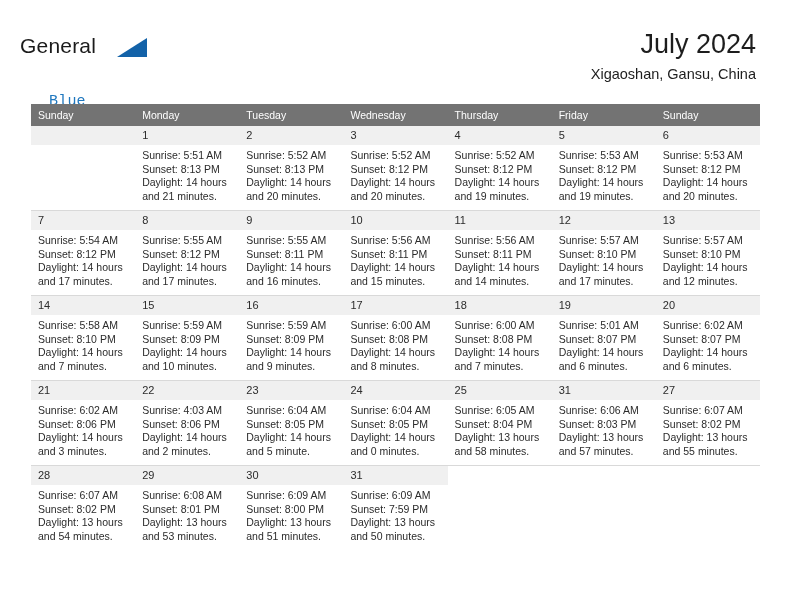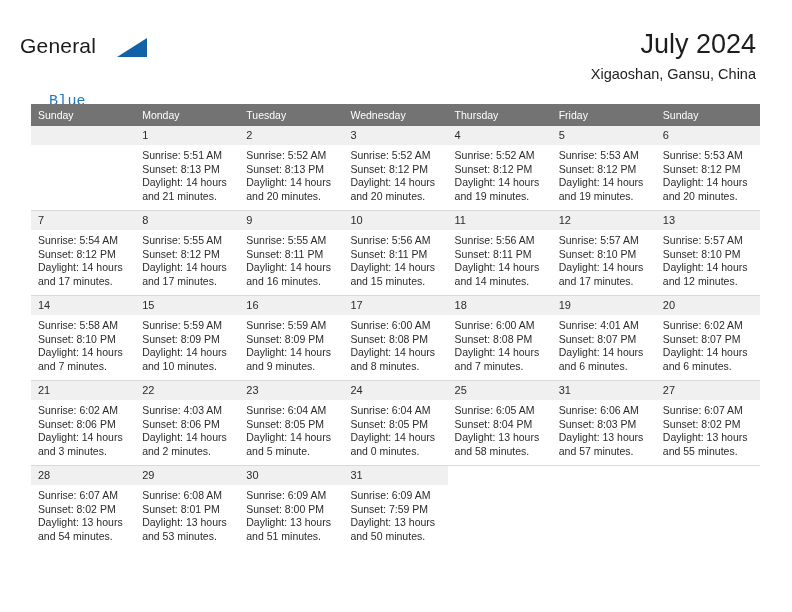--- a/index.html
+++ b/index.html
@@ -347,21 +347,21 @@
             <div class="info">
               <div>Sunrise: 6:00 AM</div>
               <div>Sunset: 8:08 PM</div>
               <div>Daylight: 14 hours</div>
               <div>and 7 minutes.</div>
             </div>
           </td>
           <td class="">
             <span class="daynum">19</span>
             <div class="info">
-              <div>Sunrise: 4:01 AM</div>
+              <div>Sunrise: 5:01 AM</div>
               <div>Sunset: 8:07 PM</div>
               <div>Daylight: 14 hours</div>
               <div>and 6 minutes.</div>
             </div>
           </td>
           <td class="">
             <span class="daynum">20</span>
             <div class="info">
               <div>Sunrise: 6:02 AM</div>
               <div>Sunset: 8:07 PM</div>

